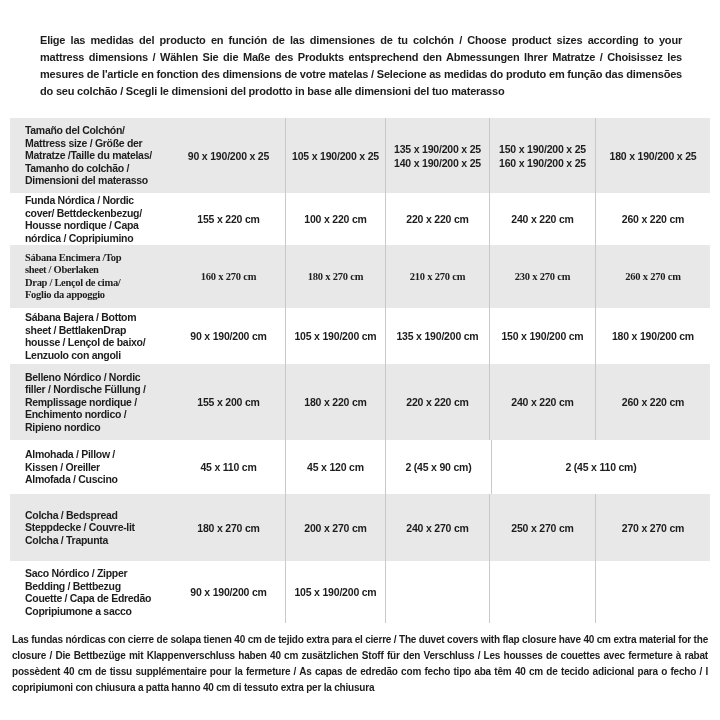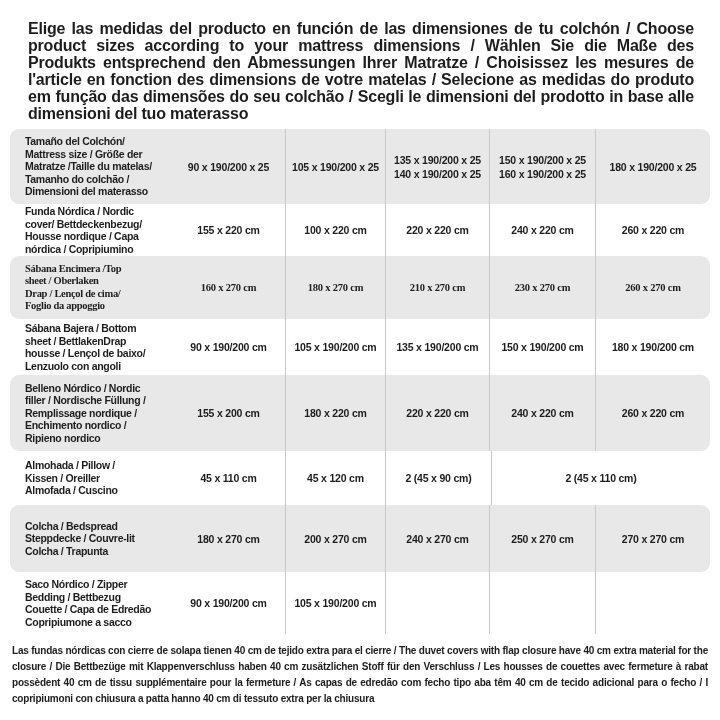--- a/index.html
+++ b/index.html
@@ -11,39 +11,39 @@
     font-family: "Liberation Sans", sans-serif;
     color: var(--text, #1d1d1d);
   }
   .page {
     width: 720px;
     height: 720px;
     box-sizing: border-box;
     overflow: hidden;
   }
   .intro {
-    margin: 0;
+    margin: 12px;
     padding: 20px 26px 6px 28px;
-    font-size: 16px;
+    font-size: 11px;
     font-weight: bold;
     line-height: 17px;
     letter-spacing: -0.2px;
     text-align: justify;
     color: var(--text, #1d1d1d);
   }
   .size-table {
     margin: 1px 10px 0 10px;
     width: 700px;
   }
   .row {
     display: flex;
     align-items: stretch;
     width: 100%;
   }
-  .row.alt { background: var(--row-alt, #e8e8e8); border-radius: 9px; }
+  .row.alt { background: var(--row-alt, #e8e8e8); }
   .row.base { background: var(--row-base, #ffffff); }
   .row:nth-child(1) { height: 75px; }
   .row:nth-child(2) { height: 52px; }
   .row:nth-child(3) { height: 63px; font-family: Liberation Serif, serif; }
   .row:nth-child(4) { height: 56px; }
   .row:nth-child(5) { height: 76px; }
   .row:nth-child(6) { height: 54px; }
   .row:nth-child(7) { height: 67px; }
   .row:nth-child(8) { height: 62px; }
   .cell {

